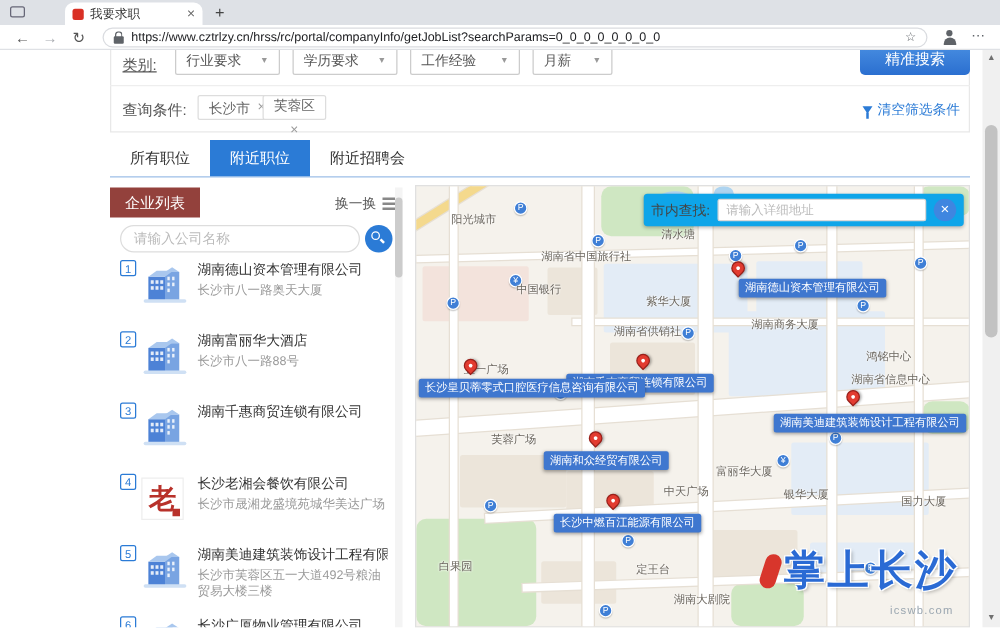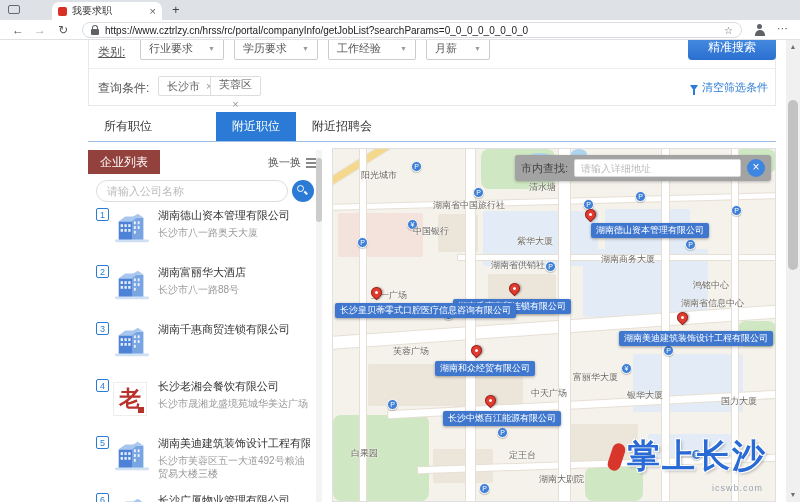--- a/index.html
+++ b/index.html
@@ -47,21 +47,21 @@
       display:flex;align-items:center;gap:6px;padding:0 8px;font-size:11px;color:#666;z-index:7;}
   .tag-x{color:#999;font-size:11px;}
   .clear-link{position:absolute;left:690px;top:80px;display:flex;align-items:center;gap:4px;
       font-size:11px;color:#2b7bd6;z-index:7;}
   .funnel{width:0;height:0;border-left:4px solid transparent;border-right:4px solid transparent;border-top:6px solid #2b7bd6;position:relative;}
   .funnel::after{content:"";position:absolute;left:-1px;top:-1px;width:2px;height:5px;background:#2b7bd6;}
 
   
   .tabs{position:absolute;left:88px;top:112px;width:688px;height:30px;display:flex;border-bottom:1px solid #9dbfe8;z-index:5;}
   .tabbtn{height:29px;line-height:29px;padding:0 16px;font-size:12px;color:#333;}
-  .tabbtn.active{background:#2b7bd6;color:#fff;margin-left:48px;}
+  .tabbtn.active{background:#2b7bd6;color:#fff;}
 
   
   .co-head-title{position:absolute;left:88px;top:150px;width:72px;height:24px;background:#93413c;color:#fff;
       font-size:12px;display:flex;align-items:center;justify-content:center;z-index:5;}
   .swap{position:absolute;left:268px;top:155px;display:flex;align-items:center;gap:5px;font-size:11px;color:#555;z-index:5;}
   .swap-icon{width:10px;height:2px;background:#888;box-shadow:0 4px 0 #888,0 8px 0 #888;margin-top:-8px;}
   .co-search-input{position:absolute;left:96px;top:180px;width:192px;height:22px;border:1px solid #ddd;border-radius:11px;
       padding:0 10px;font-size:11px;color:#333;outline:none;z-index:5;}
   .co-search-btn{position:absolute;left:292px;top:180px;width:22px;height:22px;border-radius:50%;background:#2b7bd6;z-index:5;}
   .mag{position:absolute;left:5px;top:5px;width:7px;height:7px;border:1.5px solid #fff;border-radius:50%;}
@@ -96,21 +96,21 @@
   .road.yellow{background:#f4d98d;}
   .poi{position:absolute;font-size:9px;color:#6b665e;white-space:nowrap;z-index:5;
       text-shadow:0 0 2px #fff,0 0 2px #fff;}
   .picon{position:absolute;width:11px;height:11px;border-radius:50%;background:#3f7fd6;color:#fff;font-size:7px;
       line-height:10px;text-align:center;z-index:4;border:1px solid #fff;box-shadow:0 1px 1px rgba(0,0,0,.2);}
   .map-pin{position:absolute;width:11px;height:11px;background:#e23b30;border-radius:50% 50% 50% 0;
       transform:rotate(-45deg);border:1px solid #99201a;z-index:6;box-shadow:1px 1px 2px rgba(0,0,0,.3);}
   .map-pin::after{content:"";position:absolute;left:3px;top:3px;width:3px;height:3px;background:#fff;border-radius:50%;}
   .map-label{position:absolute;background:#3f77cf;color:#fff;font-size:9px;line-height:1;padding:3px 5px;
       border-radius:2px;white-space:nowrap;z-index:7;box-shadow:0 1px 3px rgba(0,0,0,.35);}
-  .map-search{position:absolute;left:182px;top:6px;width:256px;height:26px;background:#a3a3a3;border-radius:3px;
+  .map-search{position:absolute;left:182px;top:6px;width:256px;height:26px;background:#0ea5e9;border-radius:3px;
       box-shadow:0 1px 3px rgba(0,0,0,.25);display:flex;align-items:center;gap:6px;padding:0 6px;z-index:9;}
   .map-search-label{font-size:11px;color:#444;white-space:nowrap;}
   .map-search-input{flex:1;height:18px;border:1px solid #d9d9d9;border-radius:2px;font-size:10px;padding:0 6px;outline:none;min-width:0;}
   .map-clear{width:18px;height:18px;border-radius:50%;background:#3f86e0;color:#fff;font-size:12px;line-height:17px;
       text-align:center;flex:0 0 auto;}
   .wm{position:absolute;right:8px;bottom:22px;display:flex;align-items:center;z-index:9;}
   .wm-mark{width:13px;height:28px;background:#d8362c;border-radius:7px;transform:rotate(18deg);margin-right:4px;}
   .wm-text{font-size:33px;font-weight:bold;color:#2a6ad4;letter-spacing:2px;
       text-shadow:-1px -1px 0 #fff,1px -1px 0 #fff,-1px 1px 0 #fff,1px 1px 0 #fff,2px 2px 3px rgba(0,0,0,.25);}
   .wm-sub{position:absolute;right:12px;bottom:8px;font-size:9px;color:#9aa6b0;letter-spacing:1px;z-index:9;}

